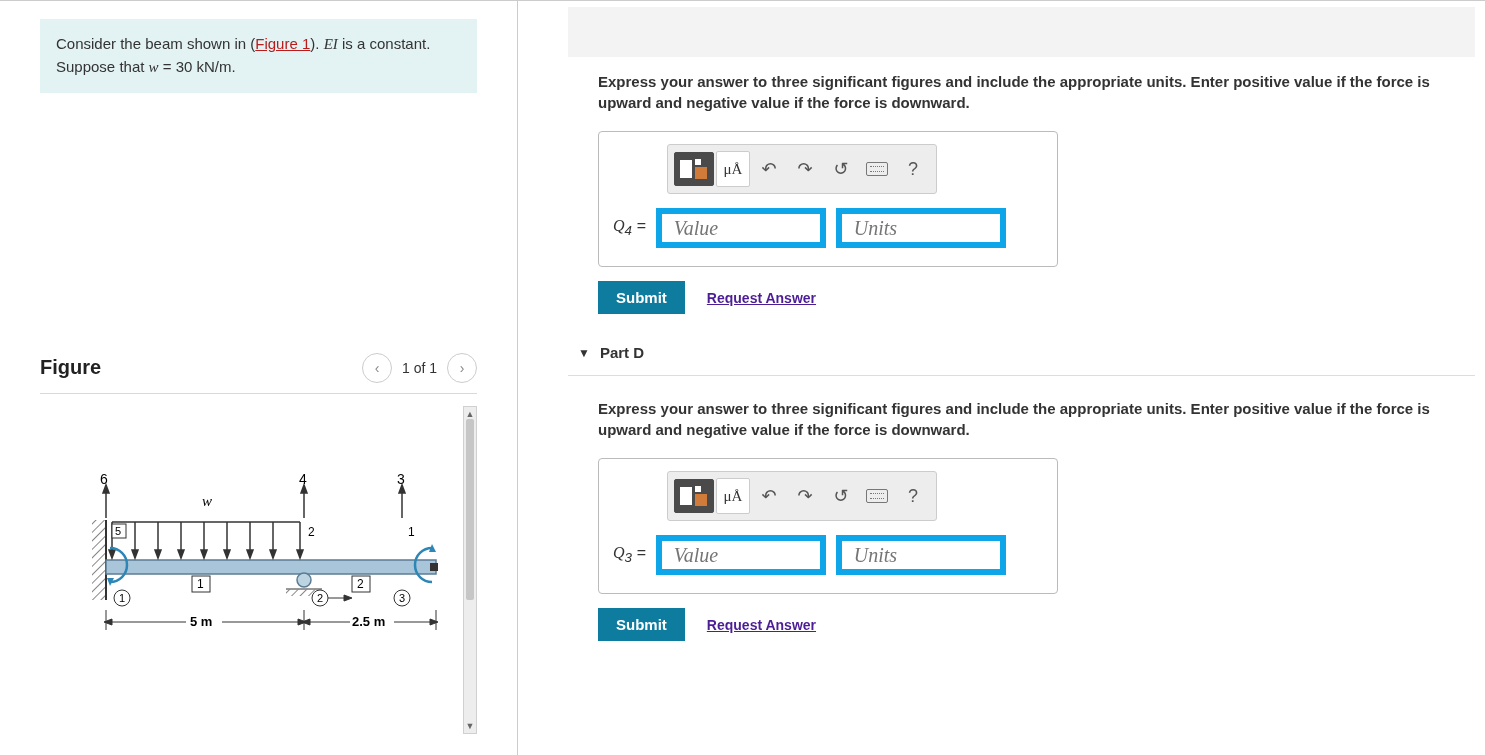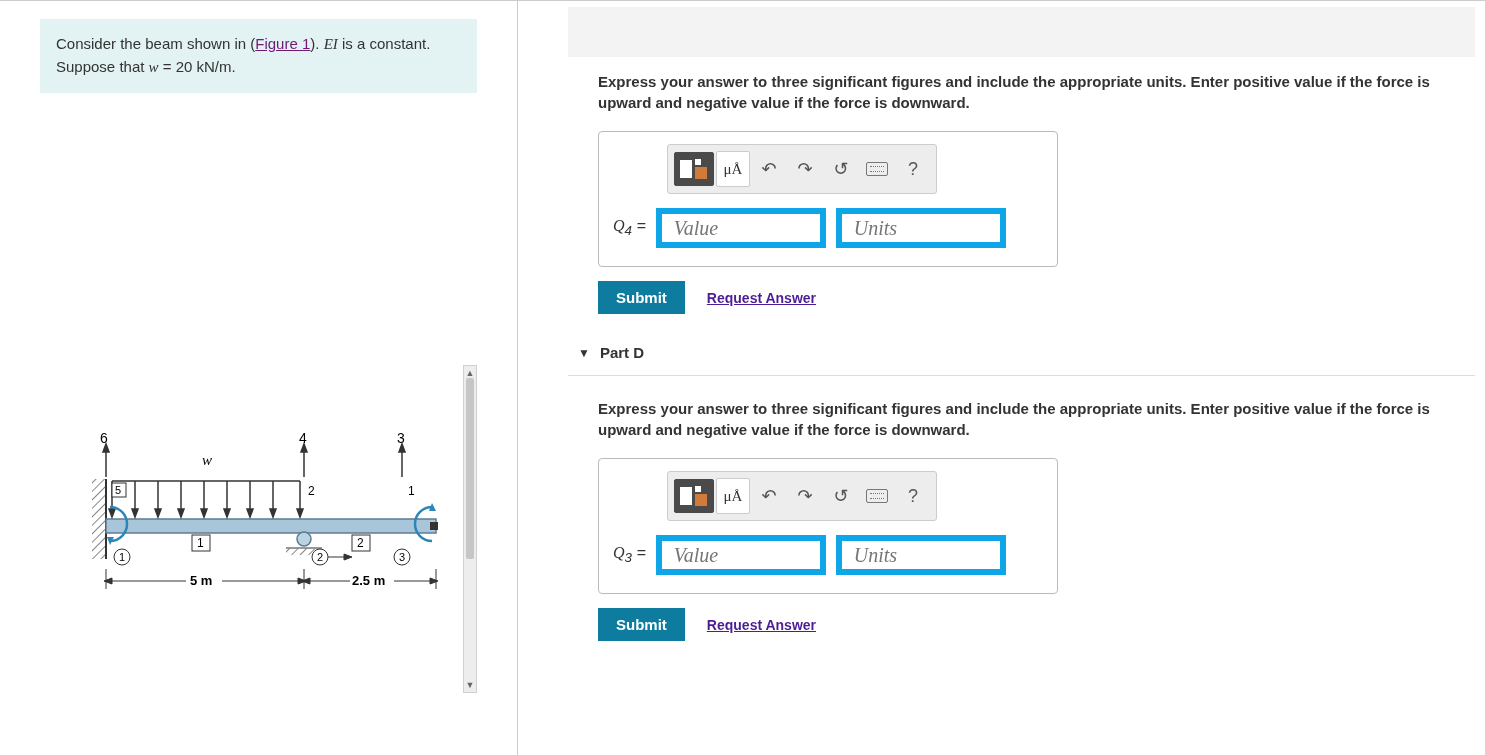--- a/index.html
+++ b/index.html
@@ -22,21 +22,21 @@
     position: relative;
     padding: 0;
   }
   .problem-statement {
     background: #e3f2f3;
     margin: 18px 40px 0 40px;
     padding: 14px 16px;
     font-size: 15px;
     line-height: 1.45;
   }
-  .problem-statement a { color: #701a75; text-decoration: underline; }
+  .problem-statement a { color: #b91c1c; text-decoration: underline; }
   .figure-section {
     margin: 260px 40px 0 40px;
   }
   .figure-header {
     display: flex;
     align-items: center;
     justify-content: space-between;
     border-bottom: 1px solid #d9d9d9;
     padding-bottom: 10px;
   }
@@ -114,24 +114,32 @@
   .kbd-icon { border:1px solid #777; border-radius:2px; width:22px; height:14px; display:inline-block; position:relative; }
   .kbd-icon::after { content:""; position:absolute; left:3px; right:3px; top:3px; bottom:3px; border-top:1px dotted #777; border-bottom:1px dotted #777; }
 </style>
 </head>
 <body>
 
 <div class="main-container">
 
   <div class="left-panel">
     <div class="problem-statement">
-      <span>Consider the beam shown in (</span><a href="#">Figure 1</a><span>). </span><i style="font-family:Georgia,serif;">EI</i><span> is a constant. Suppose that </span><i style="font-family:Georgia,serif;">w</i><span> = 20 kN/m.</span>
+      <span>Consider the beam shown in (</span><a href="#">Figure 1</a><span>). </span><i style="font-family:Georgia,serif;">EI</i><span> is a constant. Suppose that </span><i style="font-family:Georgia,serif;">w</i><span> = 30 kN/m.</span>
     </div>
 
     <div class="figure-section">
+      <div class="figure-header">
+        <div class="figure-title">Figure</div>
+        <div class="figure-nav">
+          <div class="nav-btn">‹</div>
+          <span class="nav-count">1 of 1</span>
+          <div class="nav-btn">›</div>
+        </div>
+      </div>
       <div class="figure-body">
         <div class="figure-image-wrap">
 
           <svg width="400" height="200" viewBox="0 0 400 200">
 
             <defs>
               <pattern id="hatch" width="6" height="6" patternUnits="userSpaceOnUse" patternTransform="rotate(45)">
                 <line x1="0" y1="0" x2="0" y2="6" stroke="#888" stroke-width="2"></line>
               </pattern>
             </defs>

